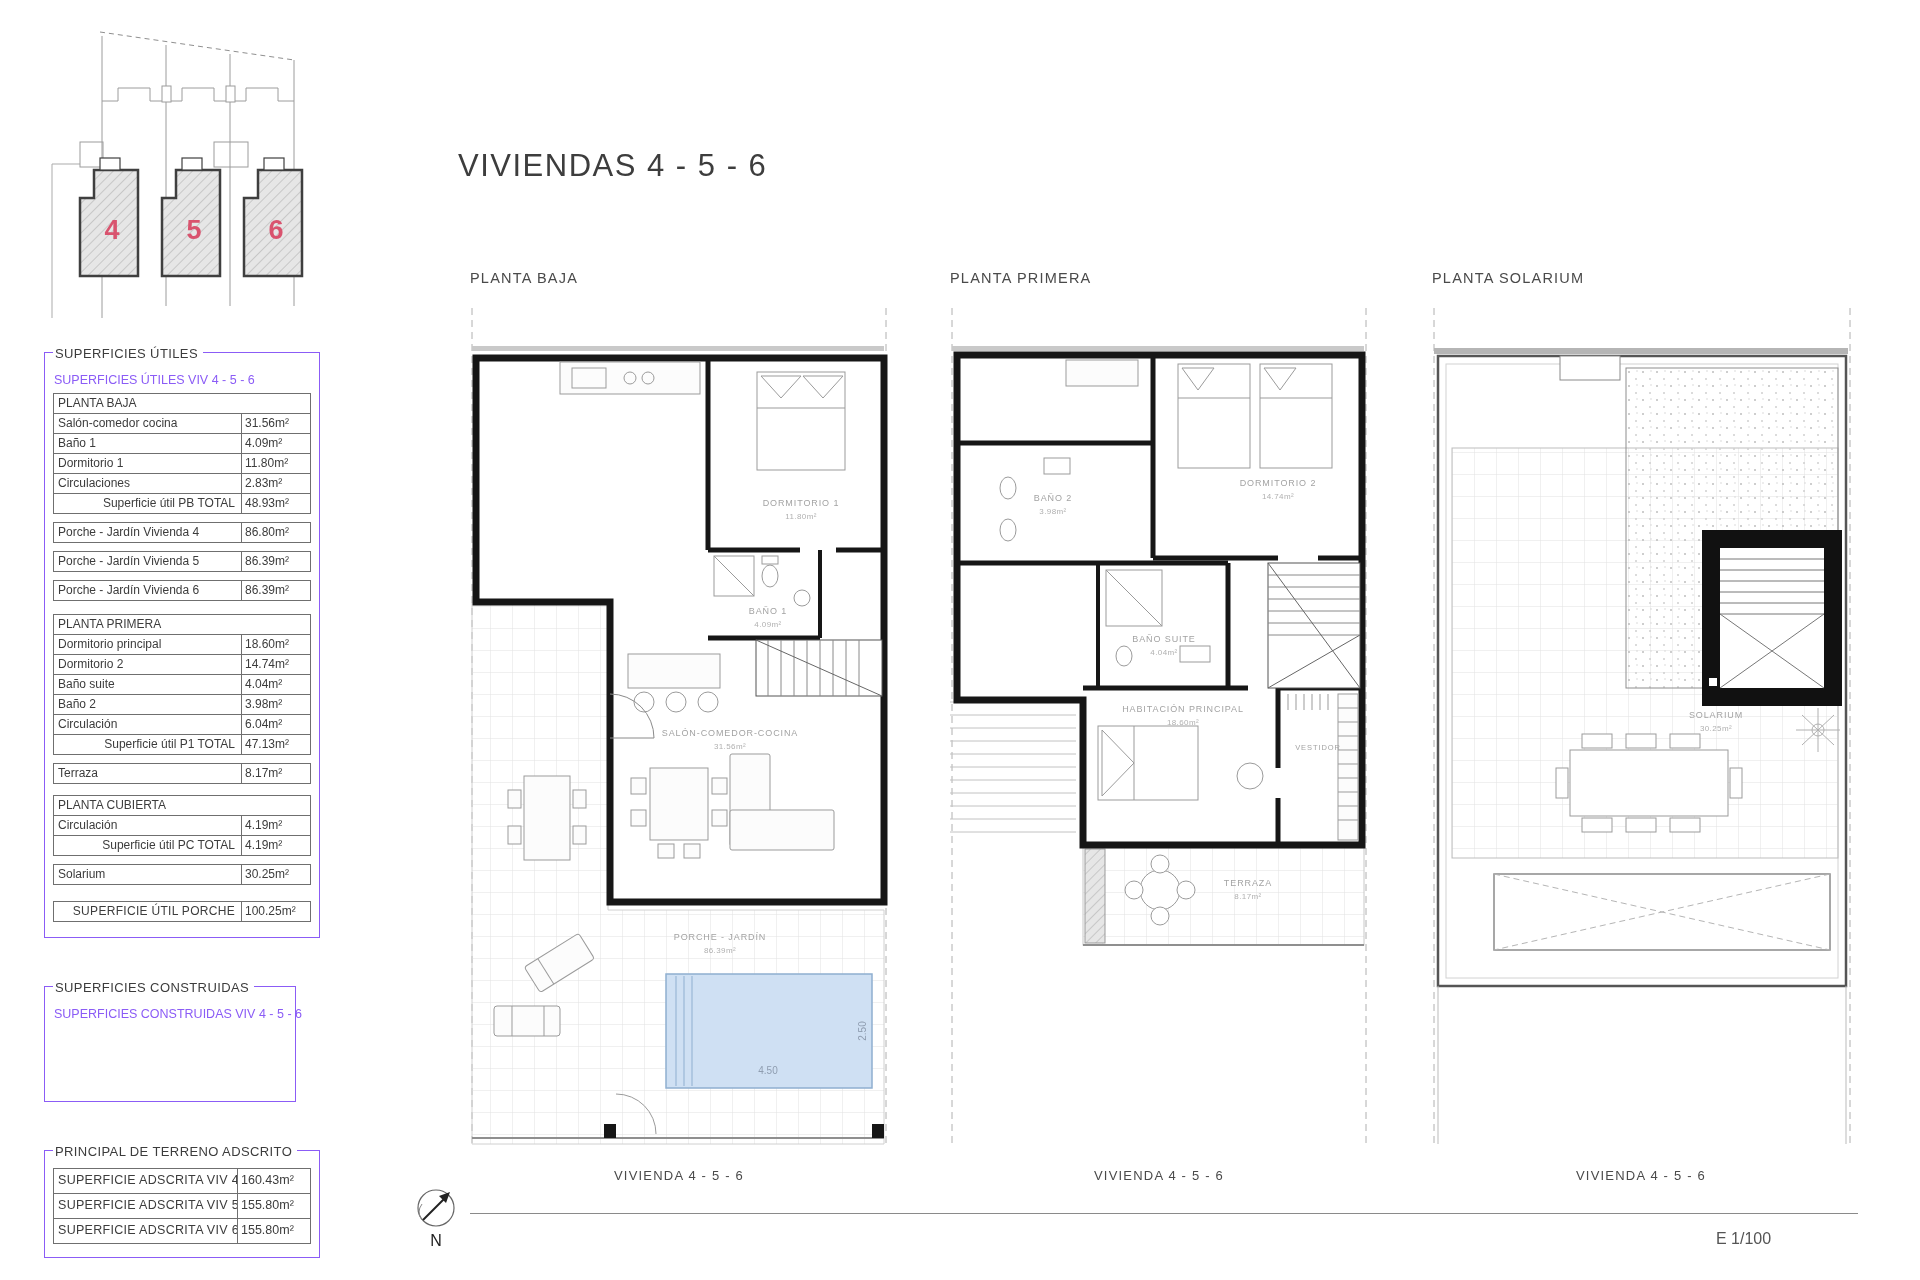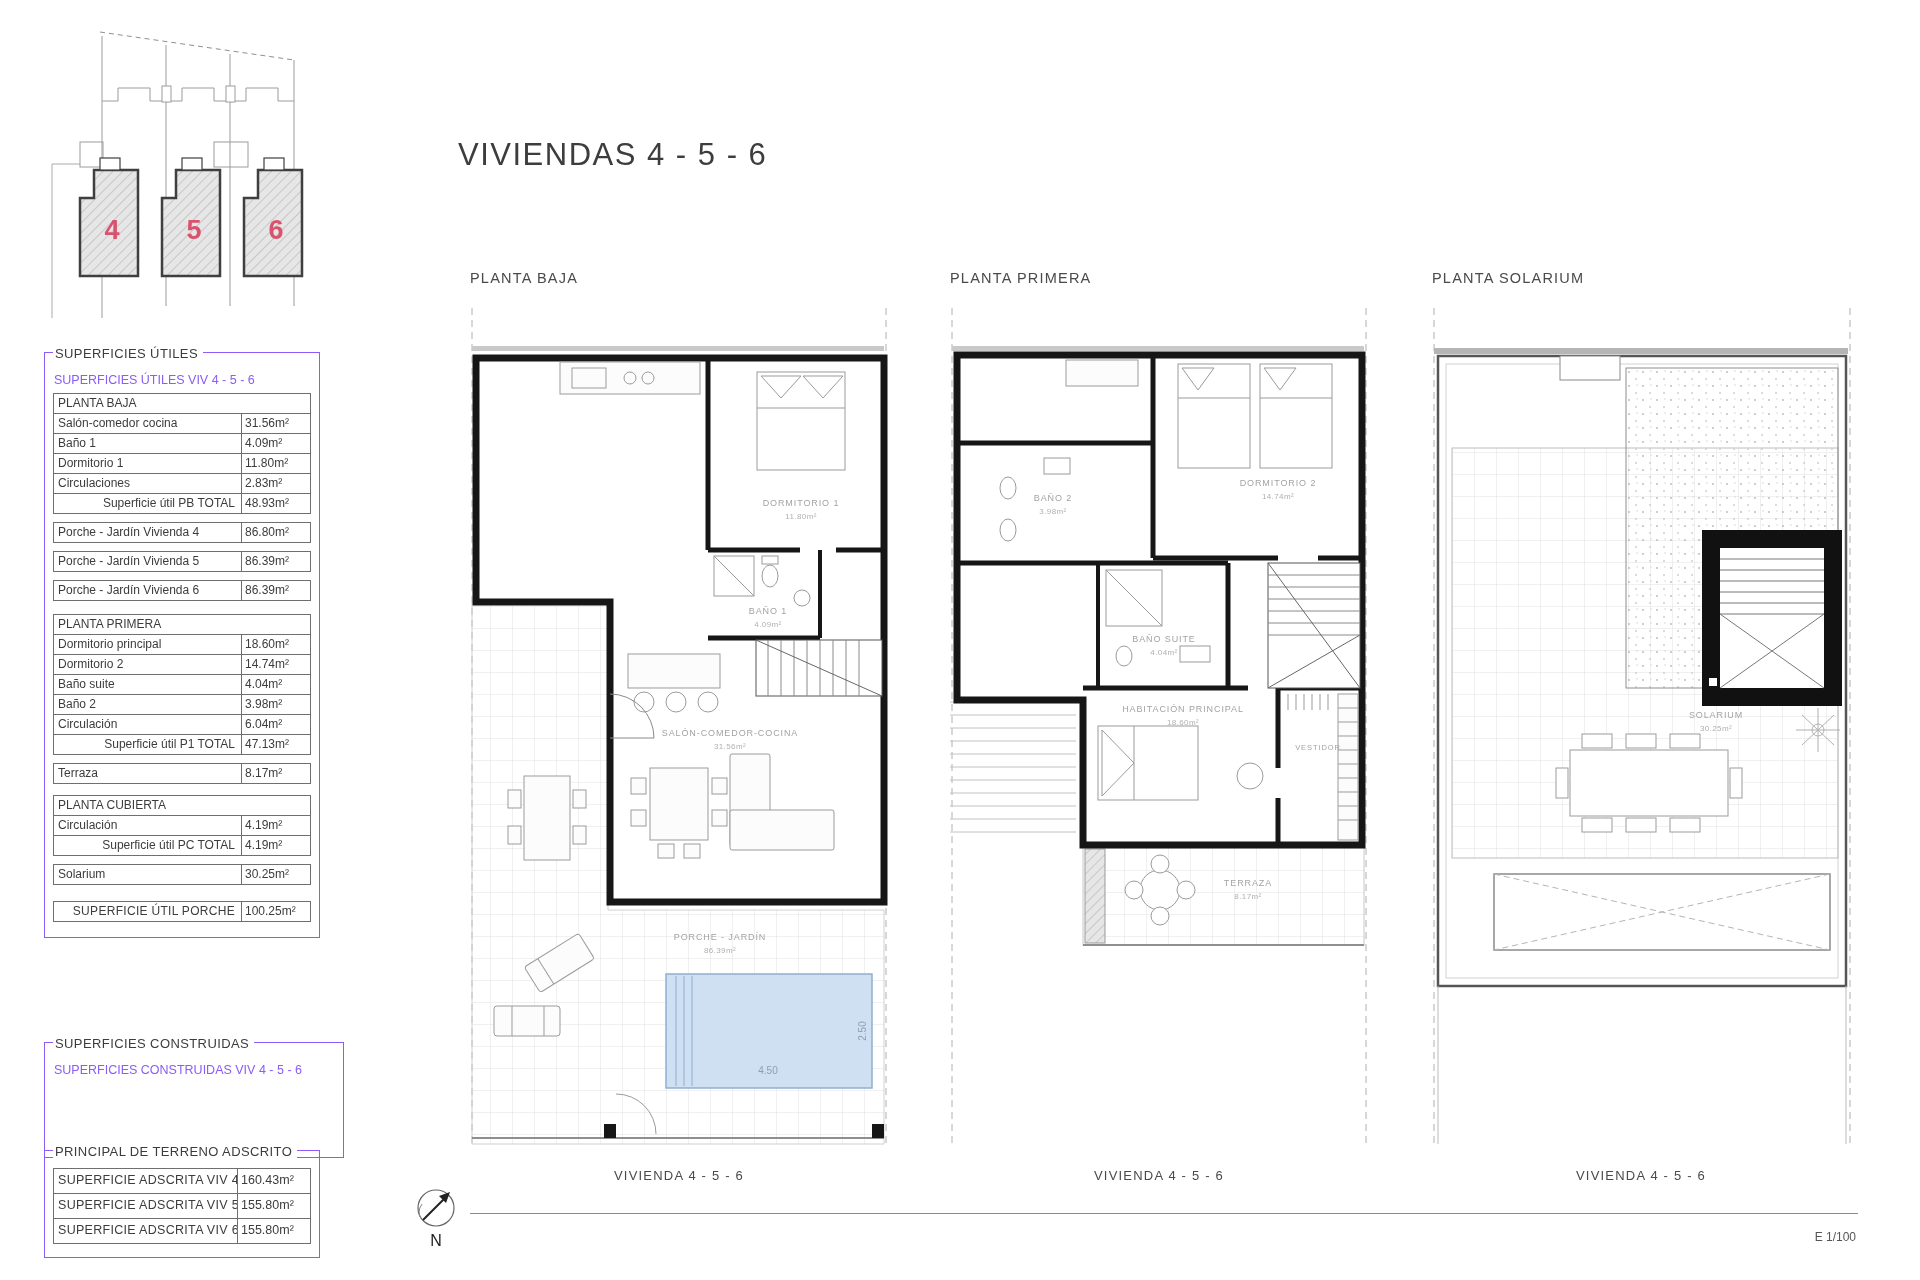--- a/index.html
+++ b/index.html
@@ -1,20 +1,20 @@
 <!DOCTYPE html>
 <html><head>
 <meta charset="utf-8">
 <style>
   html,body{margin:0;padding:0;background:#fff}
   .sheet{position:relative;width:1920px;height:1280px;background:#ffffff;
          font-family:"Liberation Sans",sans-serif;overflow:hidden;color:#3c3c3c}
   .abs{position:absolute}
   
-  .main-title{position:absolute;left:458px;top:137px;font-size:31px;letter-spacing:1.5px;color:#3d3d3d}
+  .main-title{position:absolute;left:458px;top:148px;font-size:31px;letter-spacing:1.5px;color:#3d3d3d}
   
   .gbox{position:absolute;border:1px solid #8b5cf6;background:transparent;padding:0 8px 8px 8px;box-sizing:border-box}
   .gtitle{position:relative;top:-9px;display:inline-block;background:#fff;
           font-size:13px;letter-spacing:.4px;color:#3c3c3c;padding:0 5px 0 2px;margin-bottom:-4px;white-space:nowrap}
   .gsub{font-size:12.5px;color:#8b5cf6;margin:2px 0 7px 1px;white-space:nowrap}
   
   .tbl{margin-top:-1px}
   .trow{display:flex;border:1px solid #6f6f6f;margin-top:-1px;height:19px;line-height:18px;
         font-size:12px;color:#3c3c3c;background:#fff}
   .trow .tl{flex:1;padding:0 4px;white-space:nowrap;overflow:hidden}
@@ -24,22 +24,22 @@
   .mt8{margin-top:8px}.mt12{margin-top:12px}.mt14{margin-top:14px}.mt16{margin-top:16px}
   .trow2{height:24px;line-height:23px;font-size:12.5px}
   .trow2 .tv{width:66px}
   
   .panel{position:absolute;top:270px;width:422px;height:995px}
   .panel-header{font-size:14.5px;letter-spacing:1.2px;color:#4a4a4a;margin:0 0 0 2px}
   .panel-footer{position:absolute;top:898px;width:100%;text-align:center;
                 font-size:13px;letter-spacing:1.2px;color:#4a4a4a}
   .plan-svg{position:absolute;left:0;top:28px}
   .cutline{position:absolute;left:470px;top:1213px;width:1388px;border-top:1.5px solid #8a8a8a}
-  .scale-label{position:absolute;left:1716px;top:1230px;width:140px;text-align:right;
-               font-size:12px;color:#555}
+  .scale-label{position:absolute;left:1716px;top:1230px;width:140px;text-align:left;
+               font-size:16px;color:#555}
   
   .rlbl{fill:#a3a3a3;font-size:9px;letter-spacing:.9px;text-anchor:middle;font-family:"Liberation Sans",sans-serif}
   .rarea{fill:#b0b0b0;font-size:8px;letter-spacing:.4px;text-anchor:middle;font-family:"Liberation Sans",sans-serif}
   .dim{fill:#8f9db0;font-size:10px;text-anchor:middle;font-family:"Liberation Sans",sans-serif}
   .unit-num{font-size:27px;font-weight:bold;text-anchor:middle;font-family:"Liberation Sans",sans-serif}
   .north-n{font-size:16px;fill:#222;text-anchor:middle;font-family:"Liberation Sans",sans-serif}
 </style>
 </head>
 <body>
 
@@ -191,21 +191,21 @@
         <div class="tl">Solarium</div>
         <div class="tv">30.25m²</div>
       </div>
 
     <div class="trow total caps mt16">
         <div class="tl">SUPERFICIE ÚTIL PORCHE</div>
         <div class="tv">100.25m²</div>
       </div>
   </div>
 
-  <div class="gbox" style="left:44px;top:1042px;width:300px;height:116px">
+  <div class="gbox" style="left:44px;top:986px;width:252px;height:116px">
     <div class="gtitle">SUPERFICIES CONSTRUIDAS</div>
     <div class="gsub">SUPERFICIES CONSTRUIDAS VIV 4 - 5 - 6</div>
   </div>
 
   <div class="gbox" style="left:44px;top:1150px;width:276px;height:108px">
     <div class="gtitle">PRINCIPAL DE TERRENO ADSCRITO</div>
     <div class="tbl">
       <div class="trow trow2 caps">
           <div class="tl">SUPERFICIE ADSCRITA VIV 4</div>
           <div class="tv">160.43m²</div>

